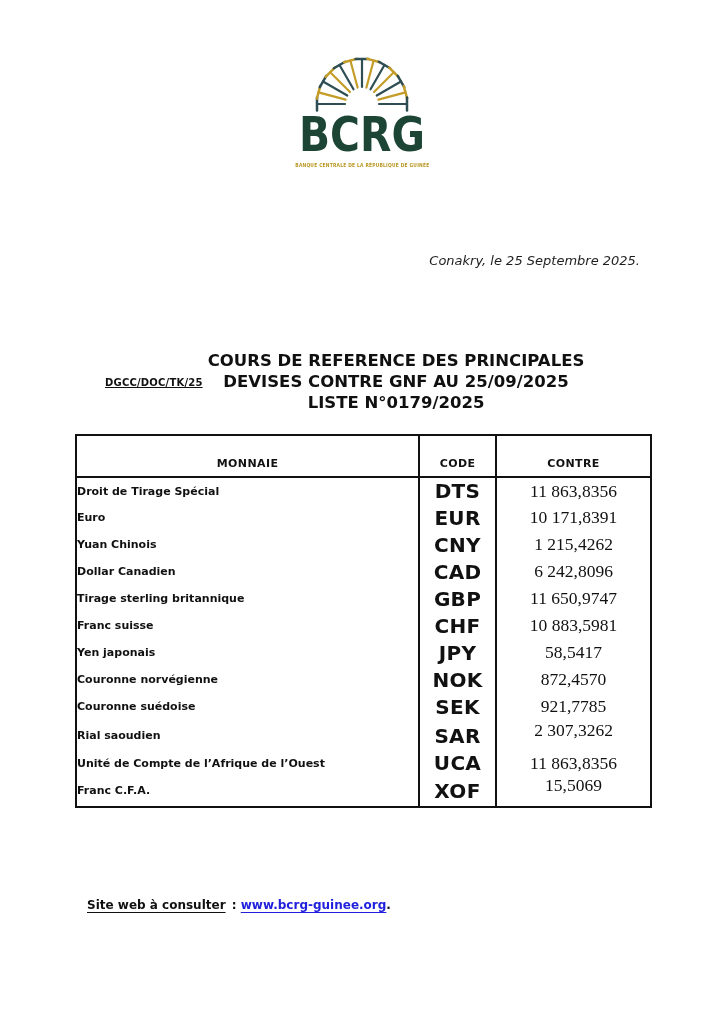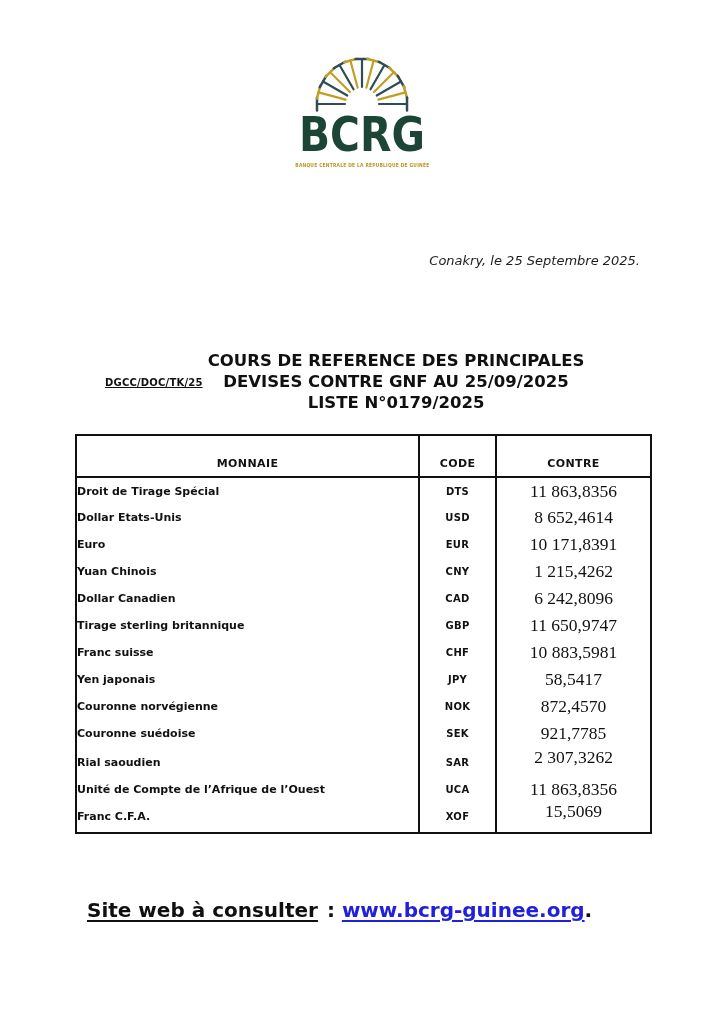--- a/index.html
+++ b/index.html
@@ -41,32 +41,32 @@
   table.rates, table.rates th, table.rates td{border-color:var(--border,#111);}
   table.rates{border:2px solid var(--border,#111);}
   col.c-monnaie{width:343px;} col.c-code{width:77px;} col.c-cours{width:155px;}
   table.rates th{
     height:34px;border-bottom:2px solid var(--border,#111);
     font-size:11px;font-weight:bold;letter-spacing:0.4px;vertical-align:bottom;padding:0 0 6px 0;
   }
   th.h-code, th.h-cours{border-left:2px solid var(--border,#111);text-align:center;}
   table.rates td{padding:0;vertical-align:middle;overflow:hidden;}
   td.monnaie{padding-left:7px;font-size:11px;font-weight:bold;white-space:nowrap;}
-  td.code{text-align:center;font-size:10px;font-weight:bold;letter-spacing:0.3px;border-left:2px solid var(--border,#111);}
+  td.code{text-align:center;font-size:20px;font-weight:bold;letter-spacing:0.3px;border-left:2px solid var(--border,#111);}
   td.cours{
     text-align:center;padding-right:14px;border-left:2px solid var(--border,#111);
     font-family:"Liberation Serif","DejaVu Serif",serif;font-size:17.5px;font-weight:500;
   }
   tbody tr{height:27px;}
   tr.r-sar{height:31px;} tr.r-uca{height:23px;} tr.r-xof{height:32px;}
   tr.r-sar td.cours{vertical-align:top;}
   tr.r-xof td.cours{vertical-align:top;}
 
   
-  .site-footer{position:absolute;top:898px;left:87px;font-size:20px;font-weight:bold;color:#101010;}
+  .site-footer{position:absolute;top:898px;left:87px;font-size:12px;font-weight:bold;color:#101010;}
   .site-footer .label{text-decoration:underline;text-underline-offset:3px;padding-right:2px;}
   .site-footer a{color:var(--link-blue,#2121dd);text-decoration:underline;text-underline-offset:3px;cursor:pointer;}
 </style>
 </head>
 <body>
 
 <div class="page">
 
   <div class="logo">
     <svg class="logo-rays" width="150" height="64" viewBox="0 0 150 64">
@@ -126,25 +126,20 @@
         <th class="h-cours">CONTRE</th>
       </tr>
     </thead>
     <tbody>
       <tr>
         <td class="monnaie">Droit de Tirage Spécial</td>
         <td class="code">DTS</td>
         <td class="cours">11 863,8356</td>
       </tr>
       <tr>
-        <td class="monnaie">Dollar Etats-Unis</td>
-        <td class="code">USD</td>
-        <td class="cours">8 652,4614</td>
-      </tr>
-      <tr>
         <td class="monnaie">Euro</td>
         <td class="code">EUR</td>
         <td class="cours">10 171,8391</td>
       </tr>
       <tr>
         <td class="monnaie">Yuan Chinois</td>
         <td class="code">CNY</td>
         <td class="cours">1 215,4262</td>
       </tr>
       <tr>

